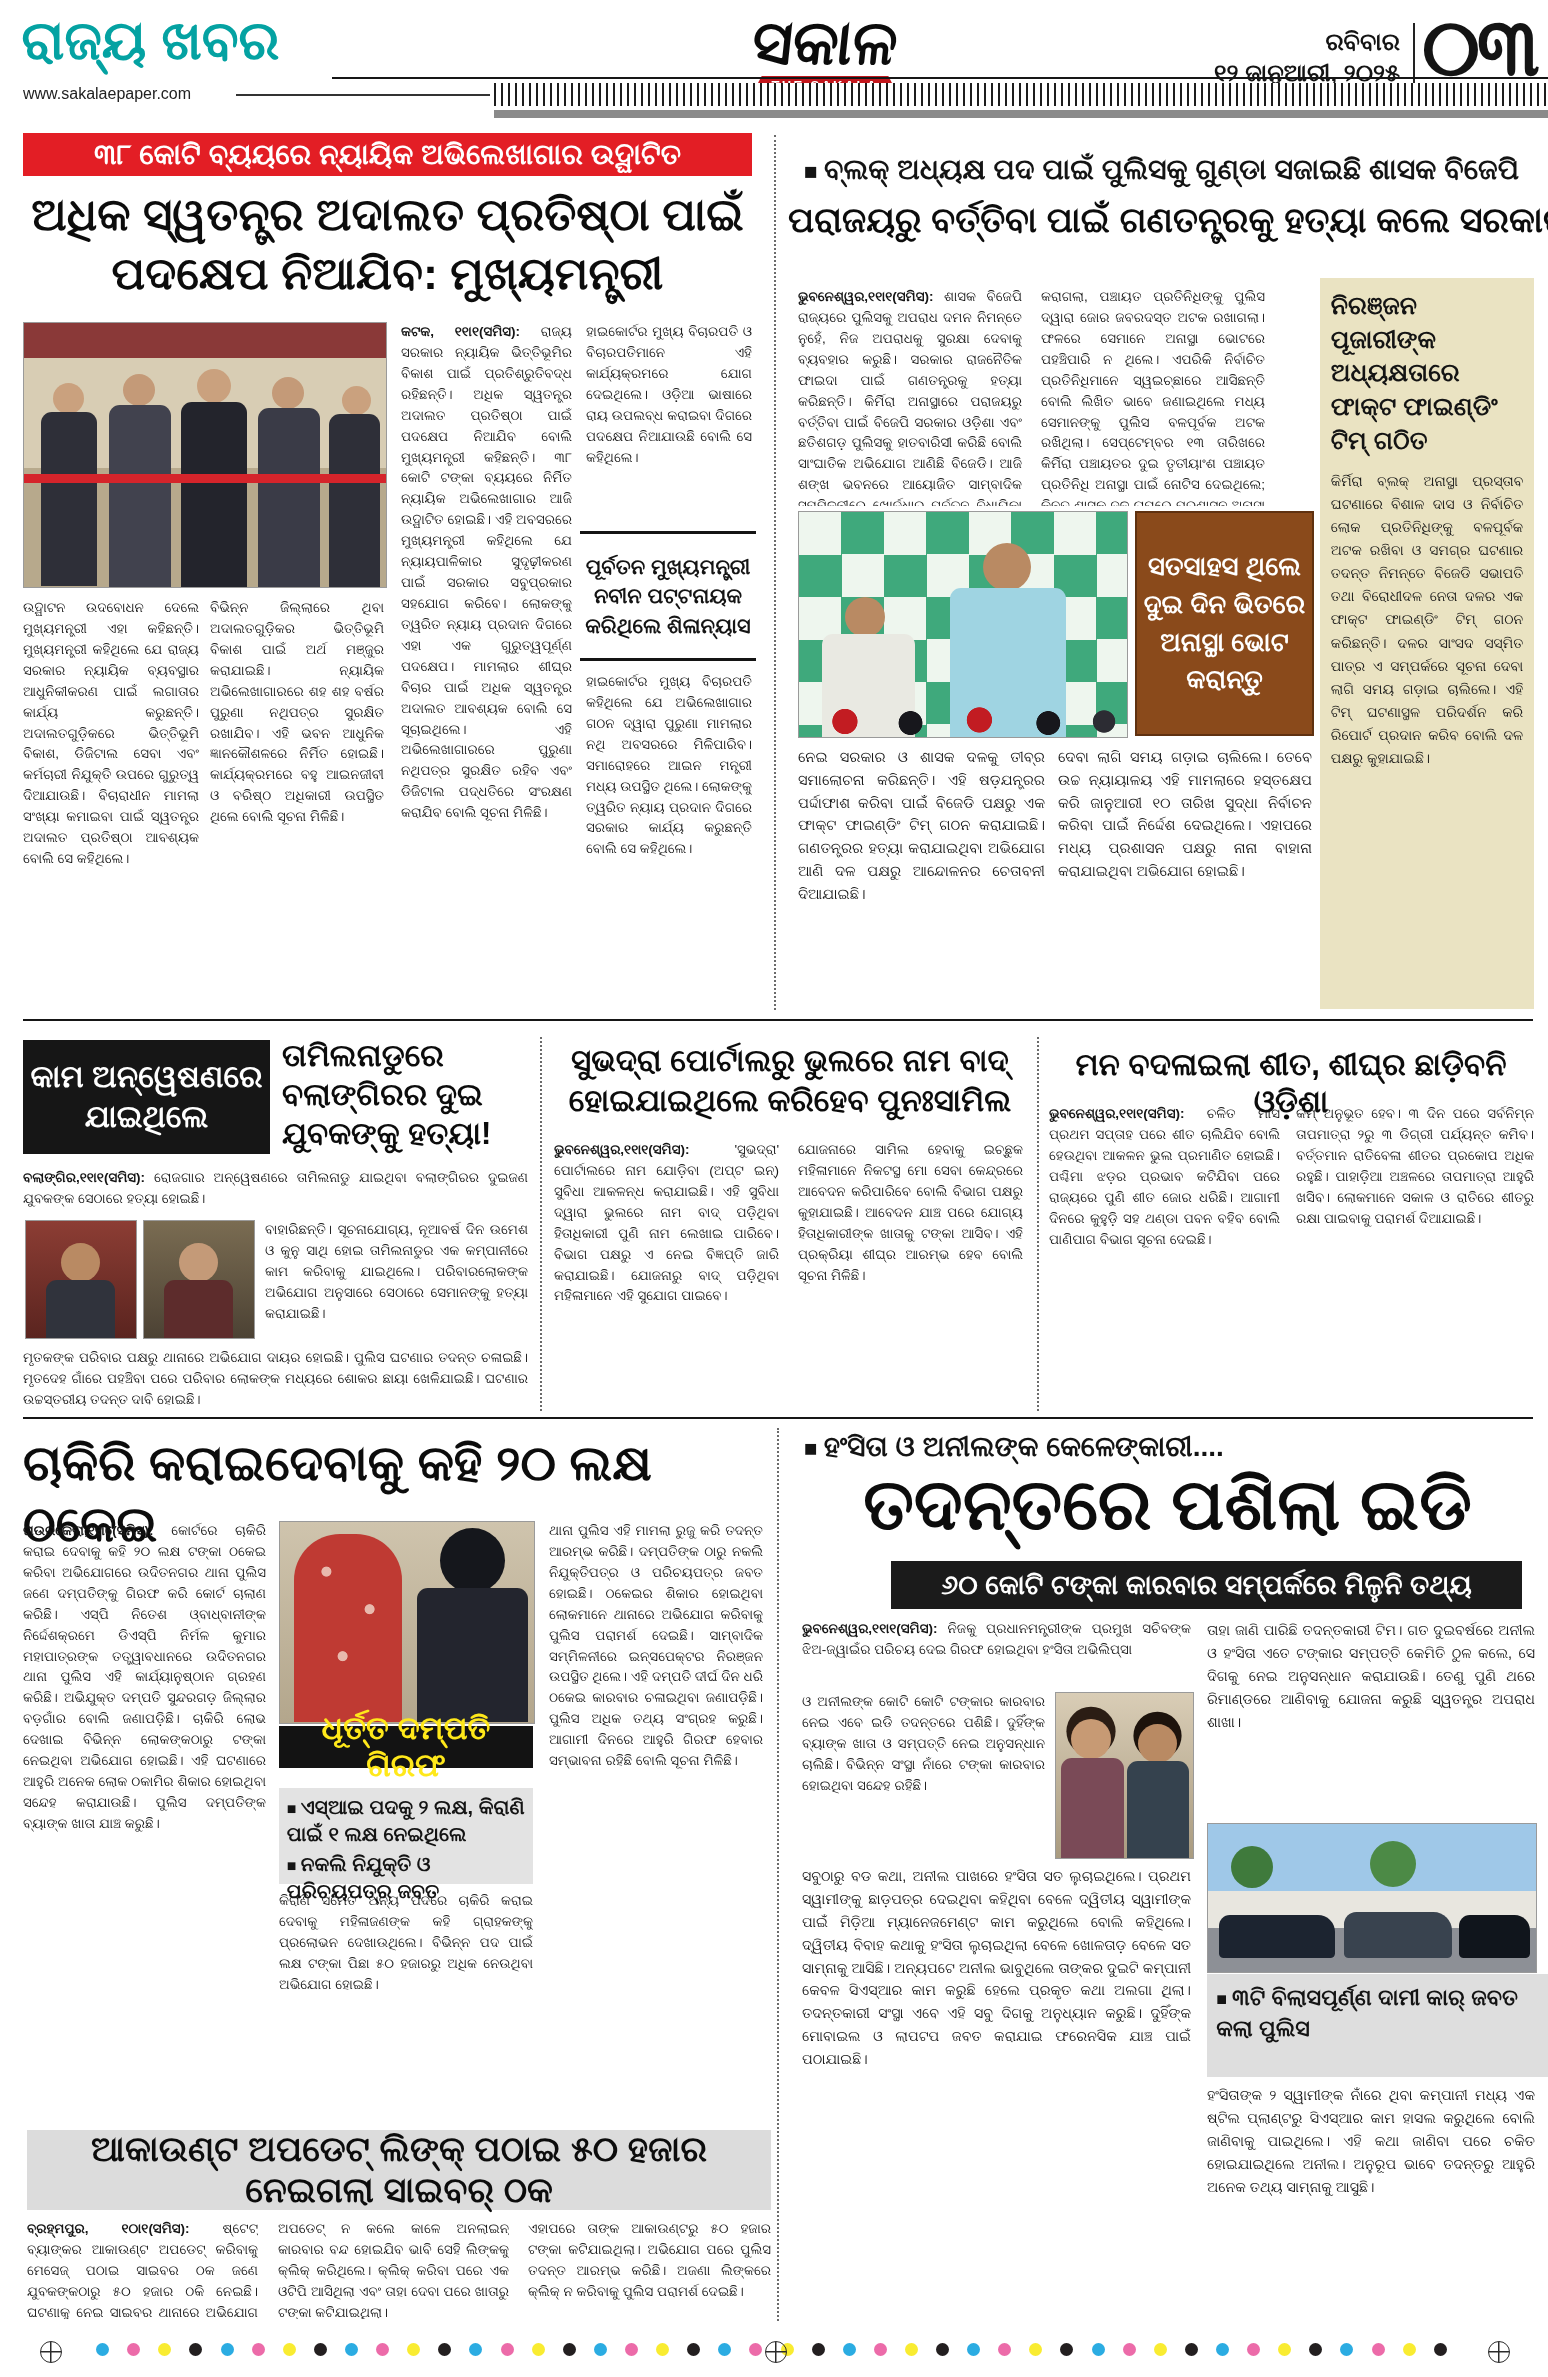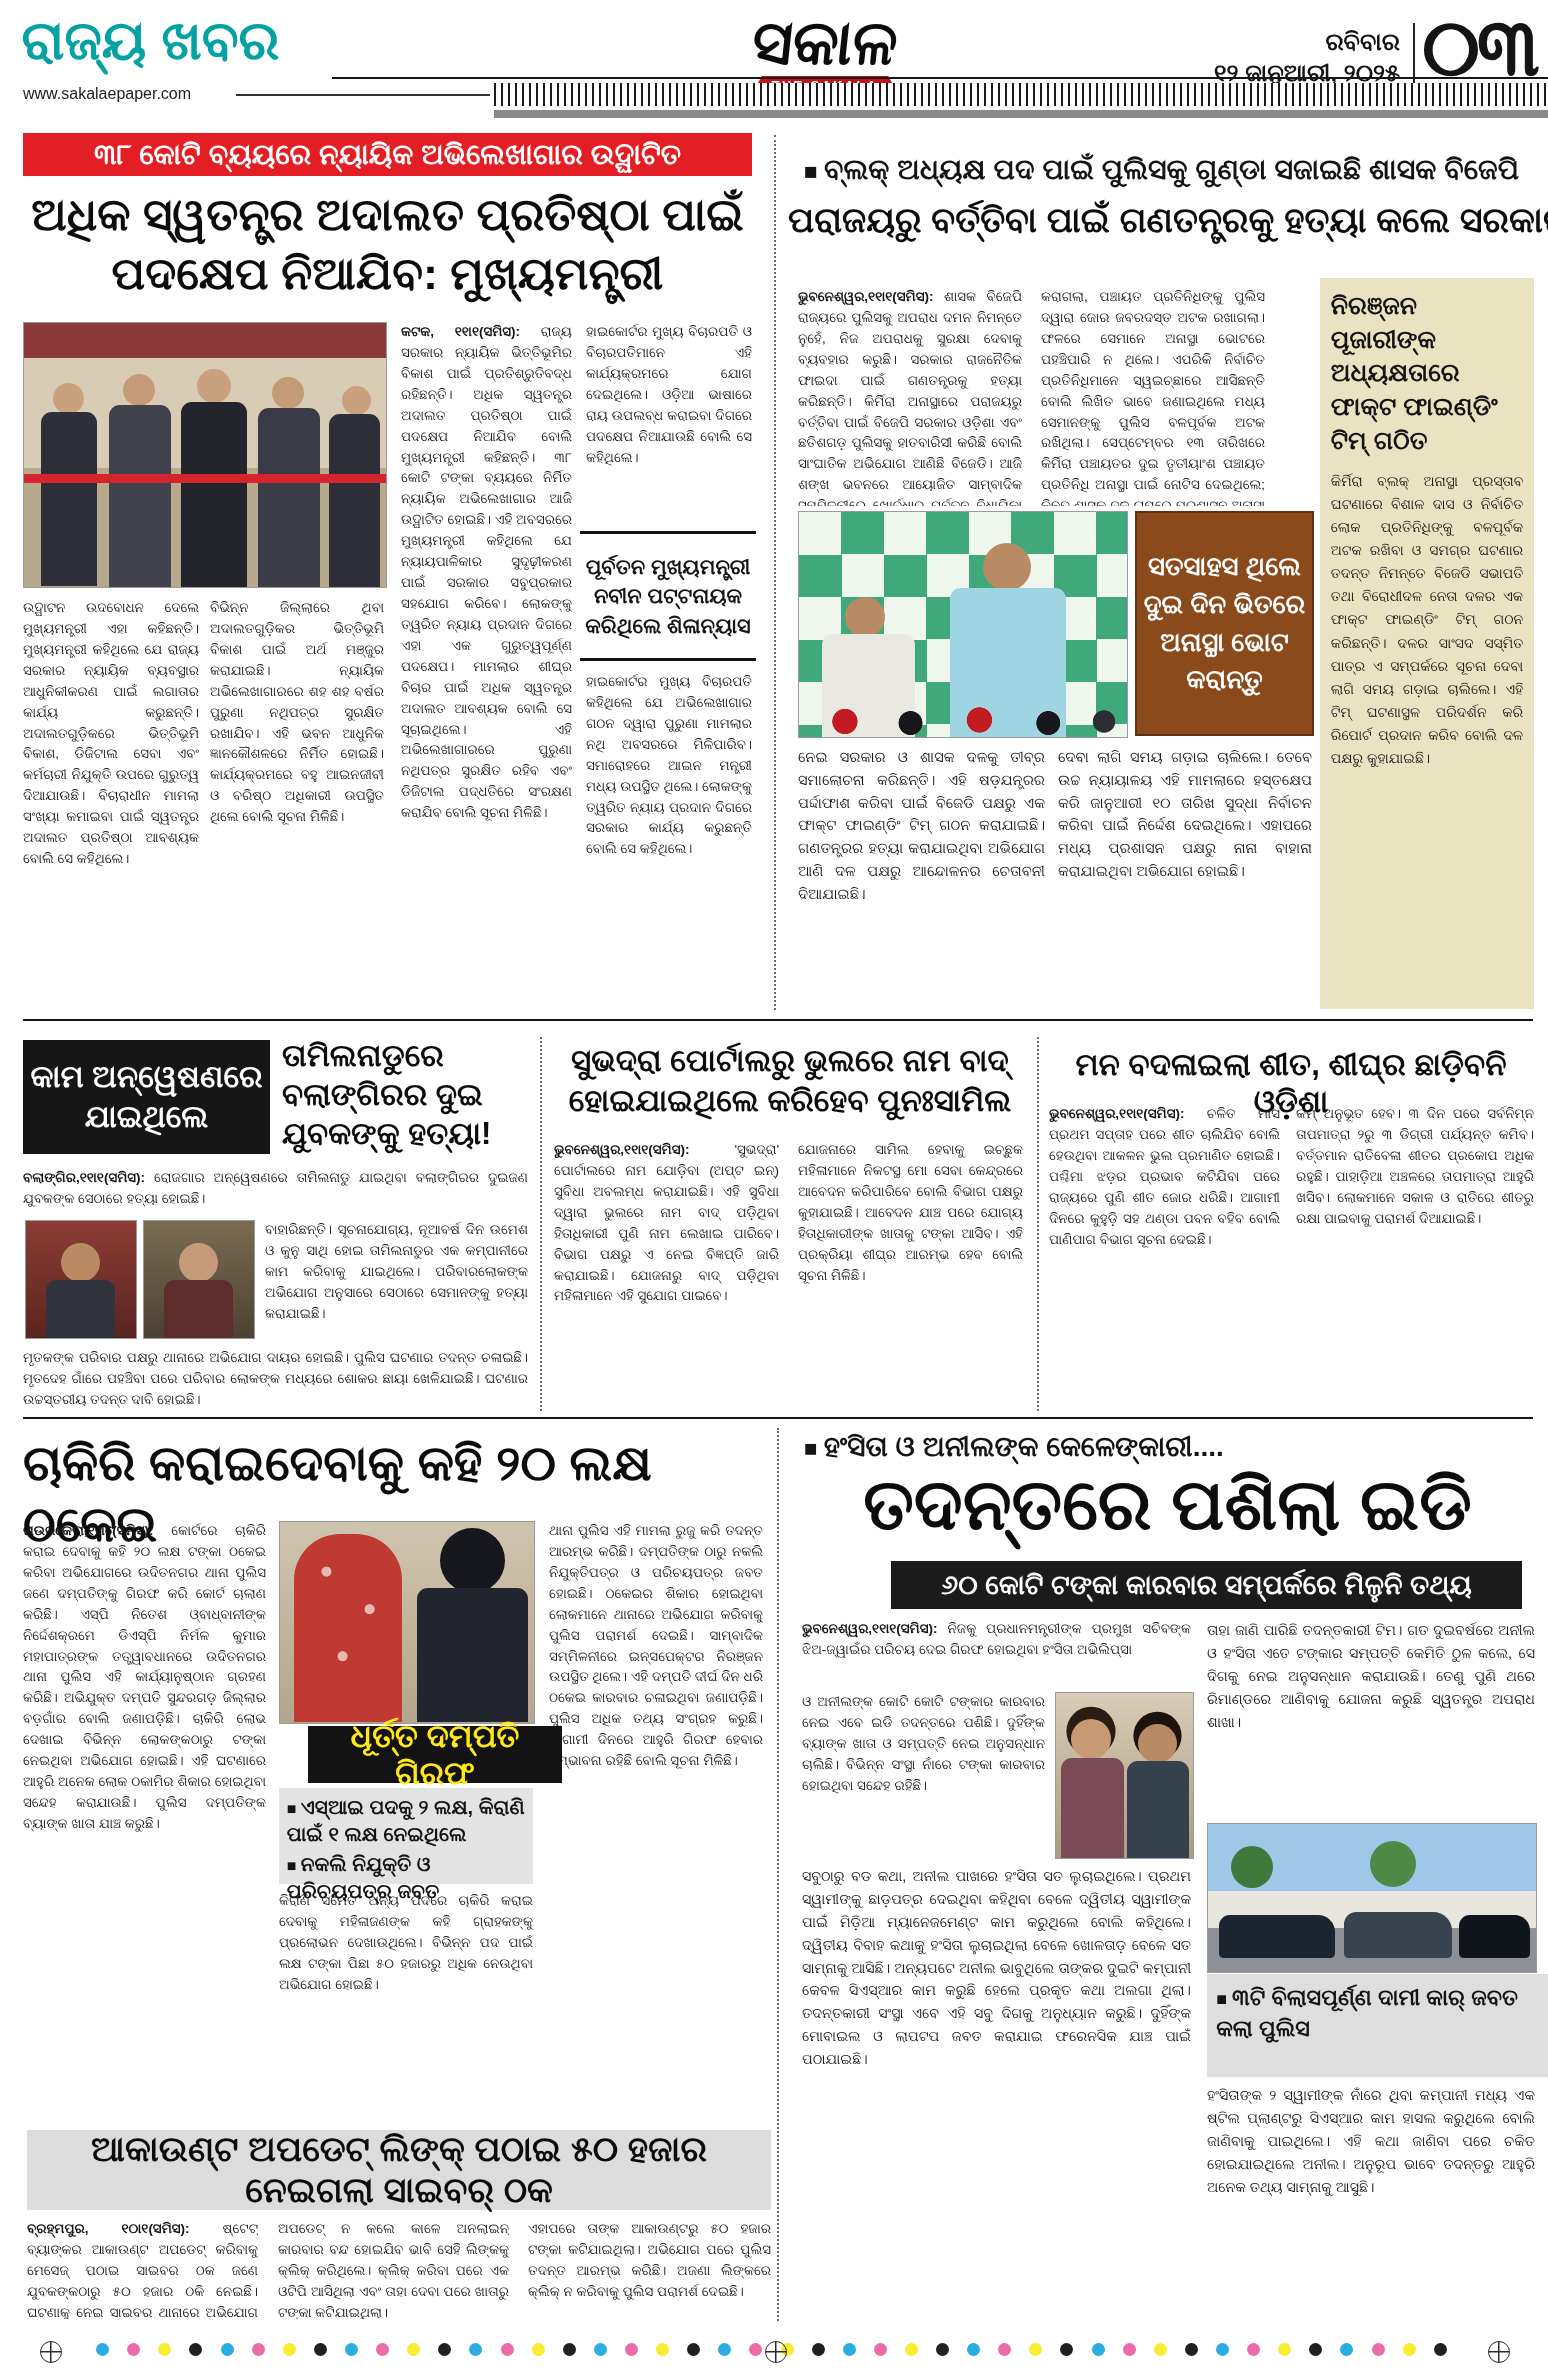--- a/index.html
+++ b/index.html
@@ -152,21 +152,21 @@
     </div>
 
     <div class="col" style="left:265px;top:1220px;width:263px;height:117px;">ବାହାରିଛନ୍ତି। ସୂଚନାଯୋଗ୍ୟ, ନୂଆବର୍ଷ ଦିନ ଉମେଶ ଓ କୁନୁ ସାଥି ହୋଇ ତାମିଲନାଡୁର ଏକ କମ୍ପାନୀରେ କାମ କରିବାକୁ ଯାଇଥିଲେ। ପରିବାରଲୋକଙ୍କ ଅଭିଯୋଗ ଅନୁସାରେ ସେଠାରେ ସେମାନଙ୍କୁ ହତ୍ୟା କରାଯାଇଛି।</div>
     <div class="col" style="left:23px;top:1348px;width:505px;height:63px;">ମୃତକଙ୍କ ପରିବାର ପକ୍ଷରୁ ଥାନାରେ ଅଭିଯୋଗ ଦାୟର ହୋଇଛି। ପୁଲିସ ଘଟଣାର ତଦନ୍ତ ଚଳାଇଛି। ମୃତଦେହ ଗାଁରେ ପହଞ୍ଚିବା ପରେ ପରିବାର ଲୋକଙ୍କ ମଧ୍ୟରେ ଶୋକର ଛାୟା ଖେଳିଯାଇଛି। ଘଟଣାର ଉଚ୍ଚସ୍ତରୀୟ ତଦନ୍ତ ଦାବି ହୋଇଛି।</div>
   </div>
 
   <div>
     <div class="abs headline center" style="left:554px;top:1041px;width:472px;font-size:31px;line-height:1.3;">ସୁଭଦ୍ରା ପୋର୍ଟାଲରୁ ଭୁଲରେ ନାମ ବାଦ୍ ହୋଇଯାଇଥିଲେ କରିହେବ ପୁନଃସାମିଲ</div>
     <div class="col" style="left:554px;top:1140px;width:225px;height:270px;">
       <span class="dl">ଭୁବନେଶ୍ୱର,୧୧ା୧(ସମିସ):</span>
-      <span>'ସୁଭଦ୍ରା' ପୋର୍ଟାଲରେ ନାମ ଯୋଡ଼ିବା (ଅପ୍ଟ ଇନ୍) ସୁବିଧା ଅବଲମ୍ଧ କରାଯାଇଛି। ଏହି ସୁବିଧା ଦ୍ୱାରା ଭୁଲରେ ନାମ ବାଦ୍ ପଡ଼ିଥିବା ହିତାଧିକାରୀ ପୁଣି ନାମ ଲେଖାଇ ପାରିବେ। ବିଭାଗ ପକ୍ଷରୁ ଏ ନେଇ ବିଜ୍ଞପ୍ତି ଜାରି କରାଯାଇଛି। ଯୋଜନାରୁ ବାଦ୍ ପଡ଼ିଥିବା ମହିଳାମାନେ ଏହି ସୁଯୋଗ ପାଇବେ।</span>
+      <span>'ସୁଭଦ୍ରା' ପୋର୍ଟାଲରେ ନାମ ଯୋଡ଼ିବା (ଅପ୍ଟ ଇନ୍) ସୁବିଧା ଆକଳନ୍ଧ କରାଯାଇଛି। ଏହି ସୁବିଧା ଦ୍ୱାରା ଭୁଲରେ ନାମ ବାଦ୍ ପଡ଼ିଥିବା ହିତାଧିକାରୀ ପୁଣି ନାମ ଲେଖାଇ ପାରିବେ। ବିଭାଗ ପକ୍ଷରୁ ଏ ନେଇ ବିଜ୍ଞପ୍ତି ଜାରି କରାଯାଇଛି। ଯୋଜନାରୁ ବାଦ୍ ପଡ଼ିଥିବା ମହିଳାମାନେ ଏହି ସୁଯୋଗ ପାଇବେ।</span>
     </div>
     <div class="col" style="left:798px;top:1140px;width:225px;height:270px;">ଯୋଜନାରେ ସାମିଲ ହେବାକୁ ଇଚ୍ଛୁକ ମହିଳାମାନେ ନିକଟସ୍ଥ ମୋ ସେବା କେନ୍ଦ୍ରରେ ଆବେଦନ କରିପାରିବେ ବୋଲି ବିଭାଗ ପକ୍ଷରୁ କୁହାଯାଇଛି। ଆବେଦନ ଯାଞ୍ଚ ପରେ ଯୋଗ୍ୟ ହିତାଧିକାରୀଙ୍କ ଖାତାକୁ ଟଙ୍କା ଆସିବ। ଏହି ପ୍ରକ୍ରିୟା ଶୀଘ୍ର ଆରମ୍ଭ ହେବ ବୋଲି ସୂଚନା ମିଳିଛି।</div>
   </div>
 
   <div>
     <div class="abs headline center" style="left:1049px;top:1046px;width:484px;font-size:31px;line-height:1.2;">ମନ ବଦଳାଇଲା ଶୀତ, ଶୀଘ୍ର ଛାଡ଼ିବନି ଓଡ଼ିଶା</div>
     <div class="col" style="left:1049px;top:1104px;width:231px;height:305px;">
       <span class="dl">ଭୁବନେଶ୍ୱର,୧୧ା୧(ସମିସ):</span>
       <span>ଚଳିତ ମାସ ପ୍ରଥମ ସପ୍ତାହ ପରେ ଶୀତ ଚାଲିଯିବ ବୋଲି ହେଉଥିବା ଆକଳନ ଭୁଲ ପ୍ରମାଣିତ ହୋଇଛି। ପଶ୍ଚିମା ଝଡ଼ର ପ୍ରଭାବ କଟିଯିବା ପରେ ରାଜ୍ୟରେ ପୁଣି ଶୀତ ଜୋର ଧରିଛି। ଆଗାମୀ ଦିନରେ କୁହୁଡ଼ି ସହ ଥଣ୍ଡା ପବନ ବହିବ ବୋଲି ପାଣିପାଗ ବିଭାଗ ସୂଚନା ଦେଇଛି।</span>
     </div>
@@ -187,21 +187,21 @@
     <div class="photo" style="left:279px;top:1521px;width:254px;height:201px;background:linear-gradient(#cfc4ad,#b3a68c);">
       <div class="abs" style="left:14px;top:12.3px;width:108px;height:188px;border-radius:46px 46px 0 0;
                   background:radial-gradient(circle at 30% 20%, #e8b9ad 4.6px, transparent 5.4px),
                              radial-gradient(circle at 70% 40%, #e8b9ad 4.6px, transparent 5.4px),
                              radial-gradient(circle at 45% 65%, #e8b9ad 4.6px, transparent 5.4px),
                              #bf3a33;"></div>
       <div class="abs" style="left:160px;top:6.2px;width:65px;height:65px;border-radius:50%;background:#15171c;"></div>
       <div class="person" style="left:137px;top:66px;width:111px;height:134px;background:#23252e;"></div>
     </div>
 
-    <div class="abs center" style="left:279px;top:1726px;width:254px;height:57px;background:#131313;display:flex;align-items:center;justify-content:center;margin-left:29px;">
+    <div class="abs center" style="left:279px;top:1726px;width:254px;height:42px;background:#131313;display:flex;align-items:center;justify-content:center;">
       <span style="color:#ffe81a;font-size:32px;font-weight:bold;">ଧୂର୍ତ୍ତ ଦମ୍ପତି ଗିରଫ</span>
     </div>
 
     <div class="abs" style="left:279px;top:1788px;width:254px;height:96px;background:#e3e3e3;padding:6.2px 7.7px;box-sizing:border-box;">
       <div class="kickersq" style="font-size:20px;font-weight:bold;line-height:1.35;">ଏସ୍ଆଇ ପଦକୁ ୨ ଲକ୍ଷ, କିରାଣି ପାଇଁ ୧ ଲକ୍ଷ ନେଇଥିଲେ</div>
       <div class="kickersq" style="font-size:20px;font-weight:bold;line-height:1.35;margin-top:3.1px;">ନକଲି ନିଯୁକ୍ତି ଓ ପରିଚୟପତ୍ର ଜବତ</div>
     </div>
 
     <div class="col" style="left:279px;top:1891px;width:254px;height:174px;">କିରାଣି ସମେତ ଅନ୍ୟ ପଦରେ ଚାକିରି କରାଇ ଦେବାକୁ ମହିଳାଜଣଙ୍କ କହି ଗ୍ରାହକଙ୍କୁ ପ୍ରଲୋଭନ ଦେଖାଉଥିଲେ। ବିଭିନ୍ନ ପଦ ପାଇଁ ଲକ୍ଷ ଟଙ୍କା ପିଛା ୫୦ ହଜାରରୁ ଅଧିକ ନେଉଥିବା ଅଭିଯୋଗ ହୋଇଛି।</div>
     <div class="col" style="left:549px;top:1521px;width:214px;height:544px;">ଥାନା ପୁଲିସ ଏହି ମାମଲା ରୁଜୁ କରି ତଦନ୍ତ ଆରମ୍ଭ କରିଛି। ଦମ୍ପତିଙ୍କ ଠାରୁ ନକଲି ନିଯୁକ୍ତିପତ୍ର ଓ ପରିଚୟପତ୍ର ଜବତ ହୋଇଛି। ଠକେଇର ଶିକାର ହୋଇଥିବା ଲୋକମାନେ ଥାନାରେ ଅଭିଯୋଗ କରିବାକୁ ପୁଲିସ ପରାମର୍ଶ ଦେଇଛି। ସାମ୍ବାଦିକ ସମ୍ମିଳନୀରେ ଇନ୍ସପେକ୍ଟର ନିରଞ୍ଜନ ଉପସ୍ଥିତ ଥିଲେ। ଏହି ଦମ୍ପତି ଦୀର୍ଘ ଦିନ ଧରି ଠକେଇ କାରବାର ଚଳାଇଥିବା ଜଣାପଡ଼ିଛି। ପୁଲିସ ଅଧିକ ତଥ୍ୟ ସଂଗ୍ରହ କରୁଛି। ଆଗାମୀ ଦିନରେ ଆହୁରି ଗିରଫ ହେବାର ସମ୍ଭାବନା ରହିଛି ବୋଲି ସୂଚନା ମିଳିଛି।</div>

